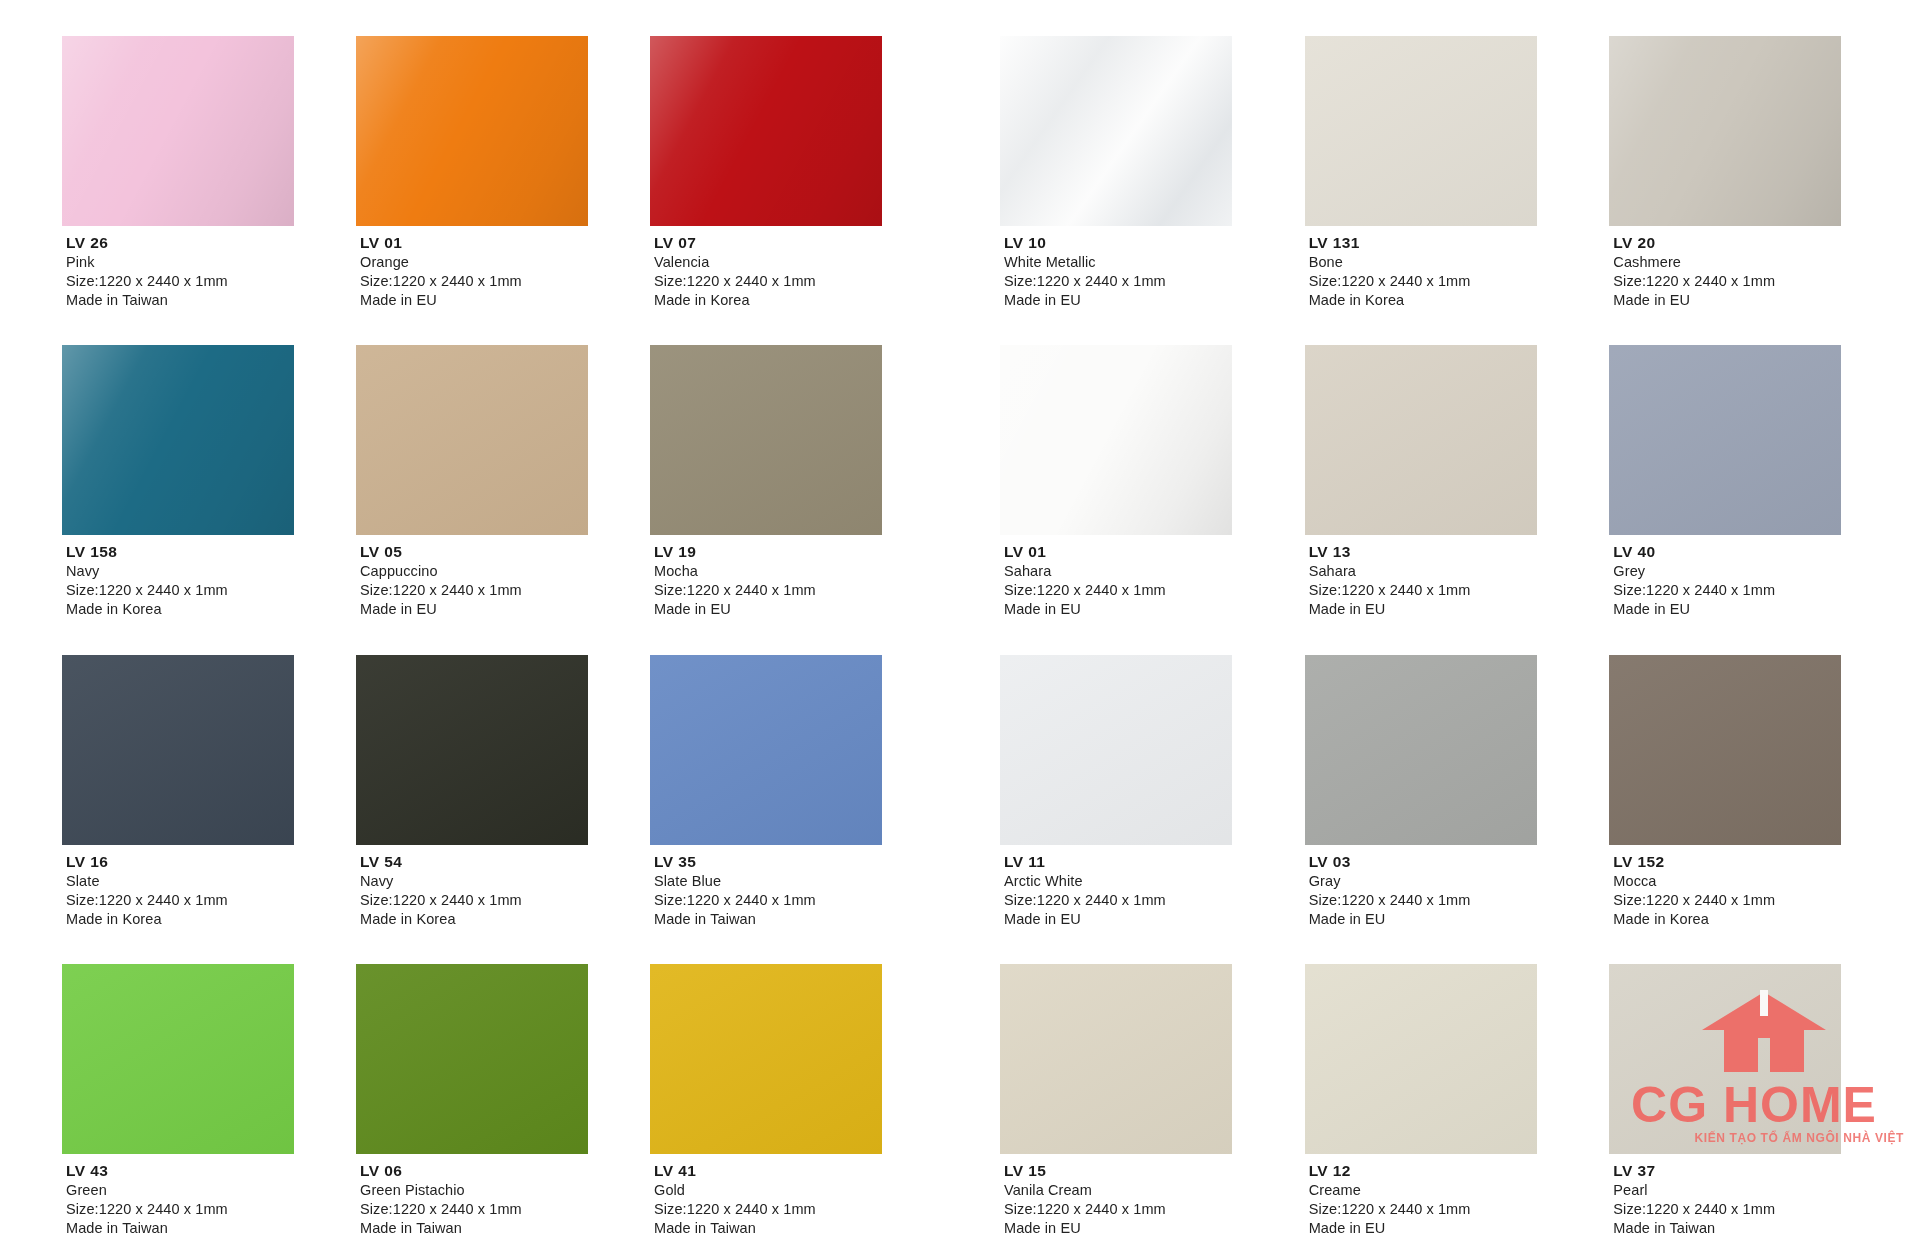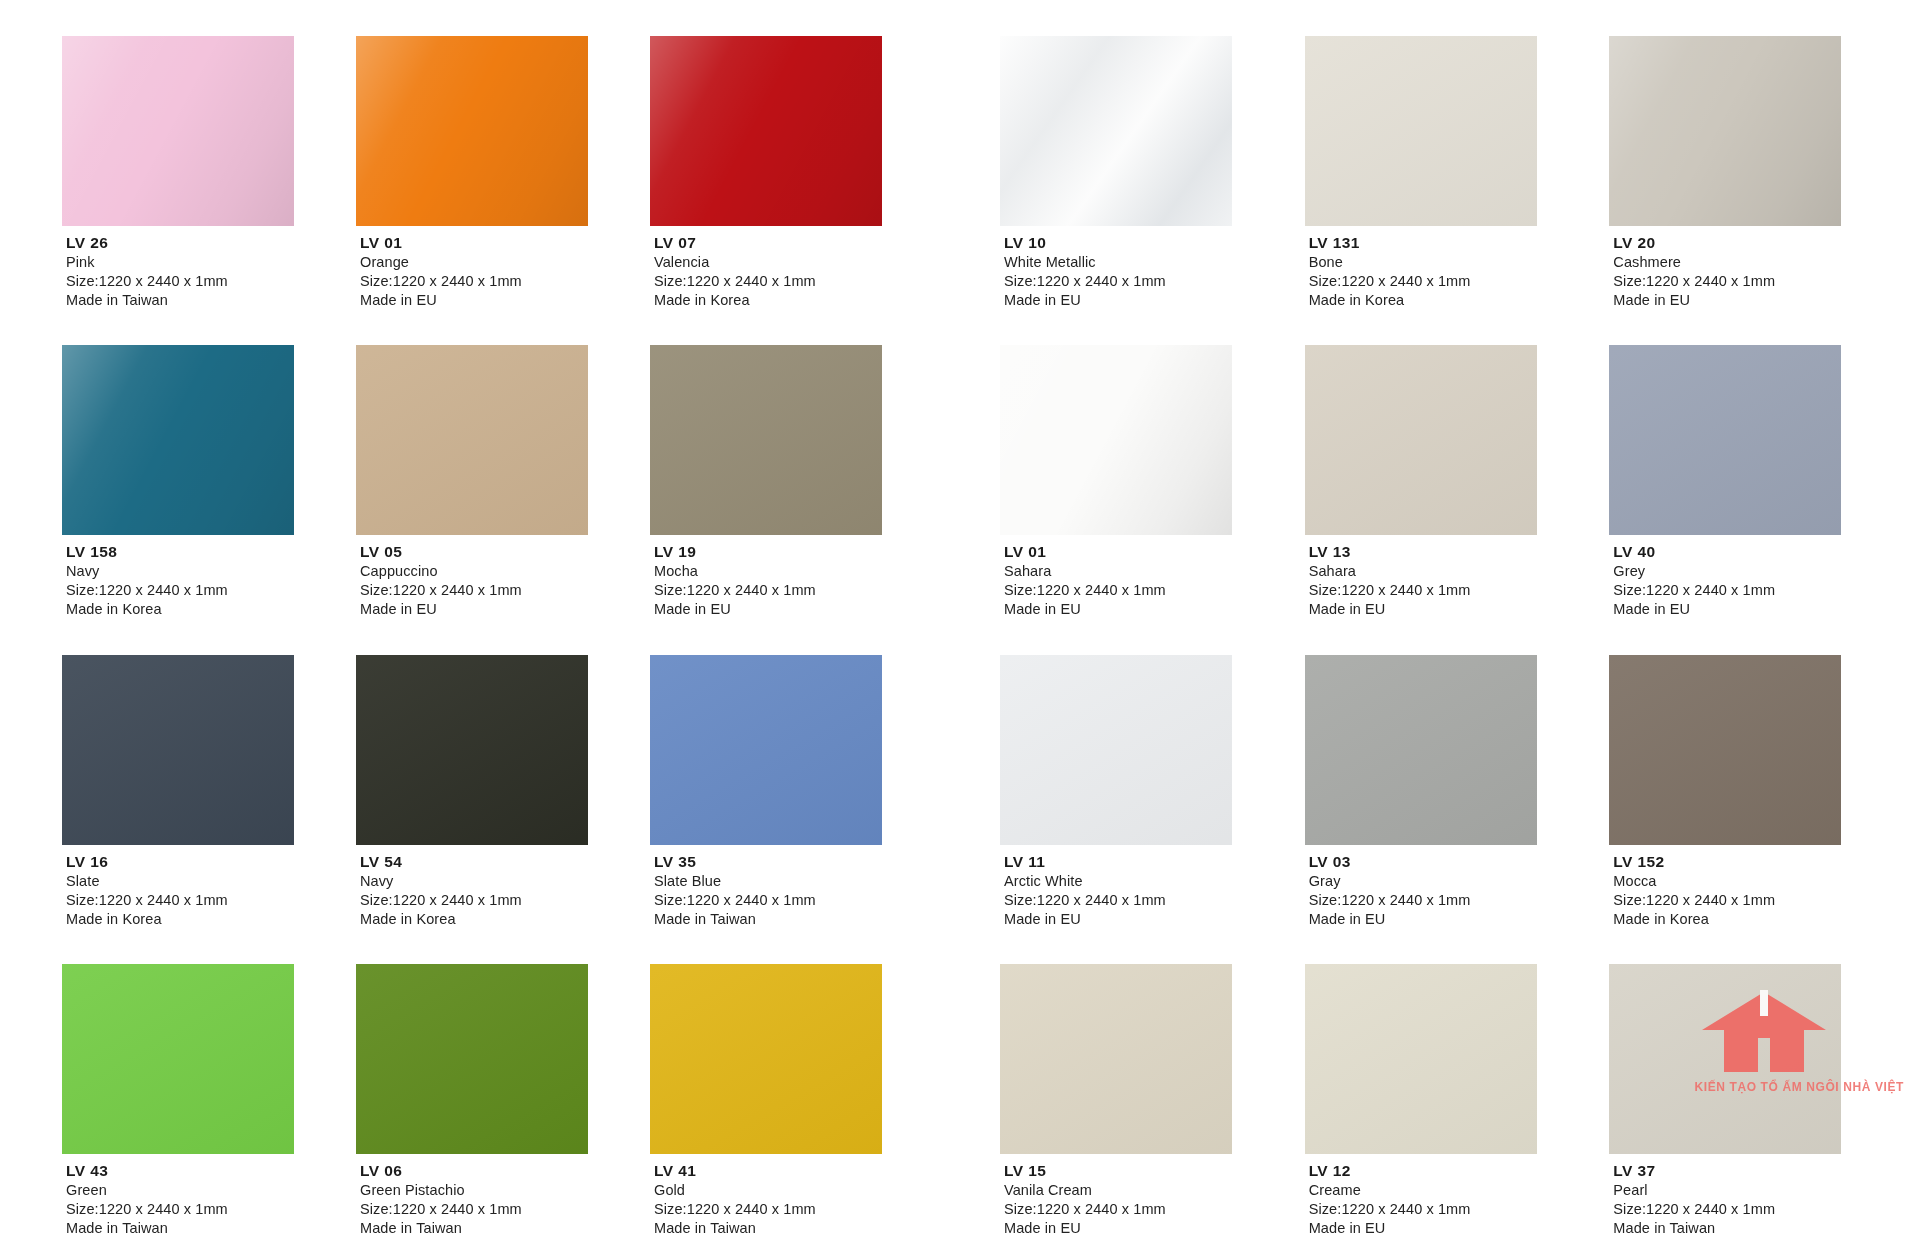--- a/index.html
+++ b/index.html
@@ -370,16 +370,17 @@
           <div class="corigin">Made in Taiwan</div>
         </div>
       </div>
     </div>
 
   <div id="logo">
     <svg class="logo-house" viewBox="0 0 128 84">
       <path d="M64 2 L126 40 L104 40 L104 82 L70 82 L70 48 L58 48 L58 82 L24 82 L24 40 L2 40 Z" fill="#f0635e"></path>
       <rect x="60" y="0" width="8" height="26" fill="#ffffff"></rect>
     </svg>
+    <div class="logo-word">CG HOME</div>
     <div class="logo-tag">KIẾN TẠO TỔ ẤM NGÔI NHÀ VIỆT</div>
   </div>
 
 </div>
 
 </body></html>

